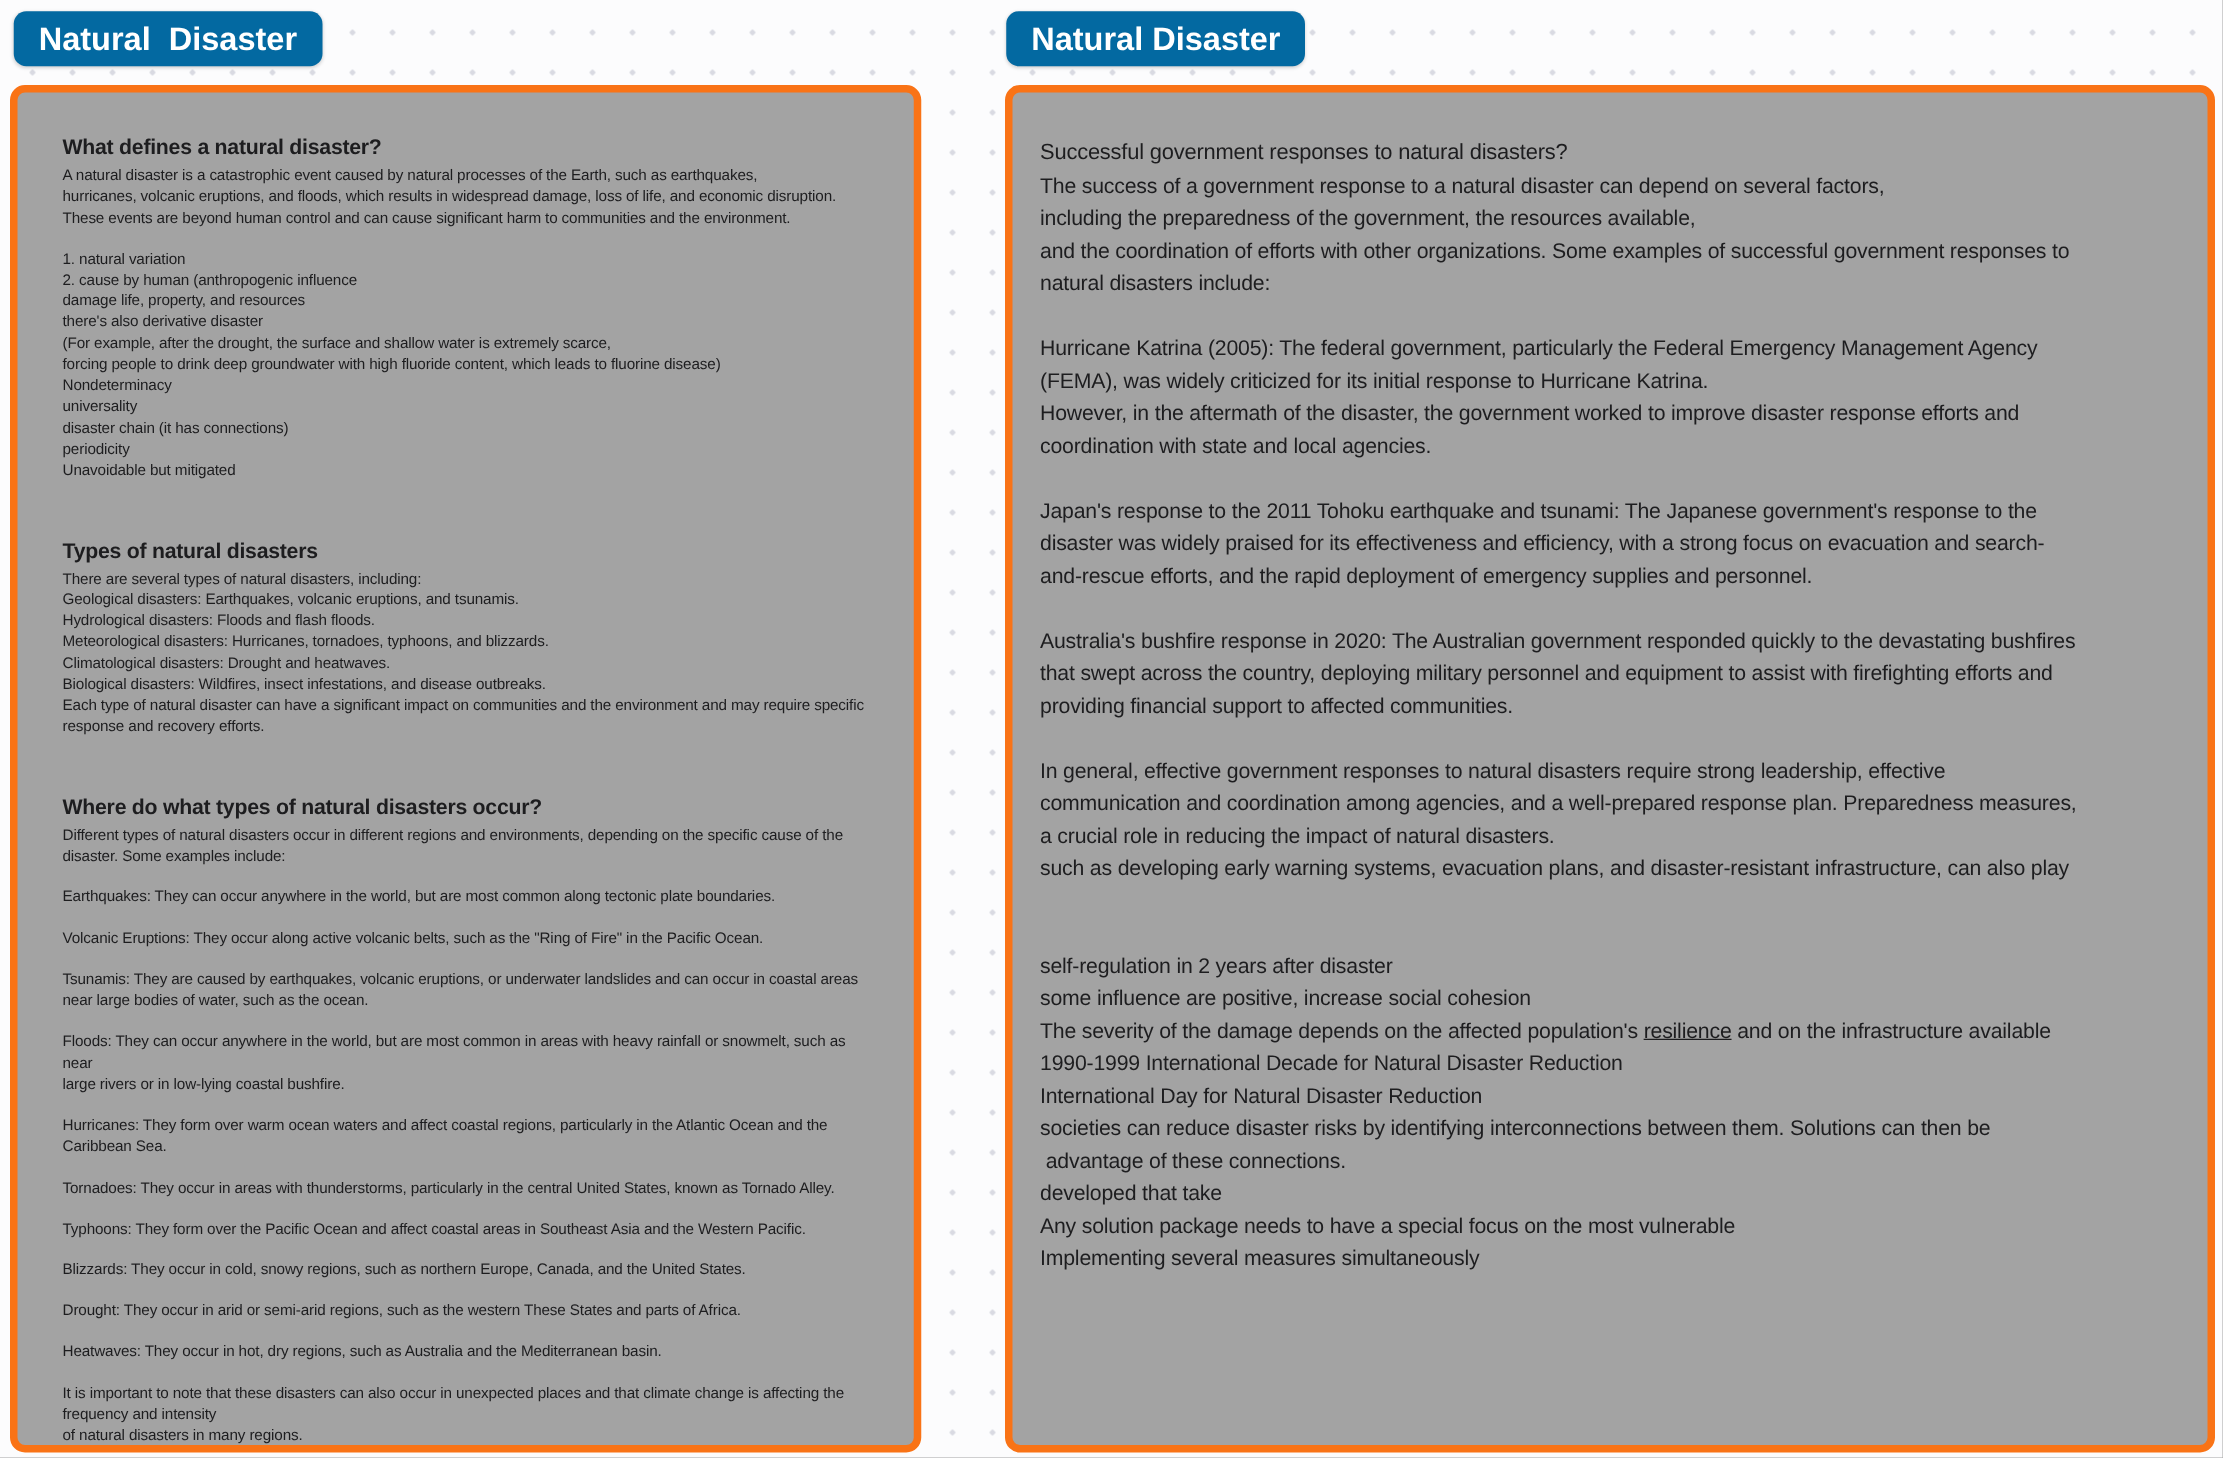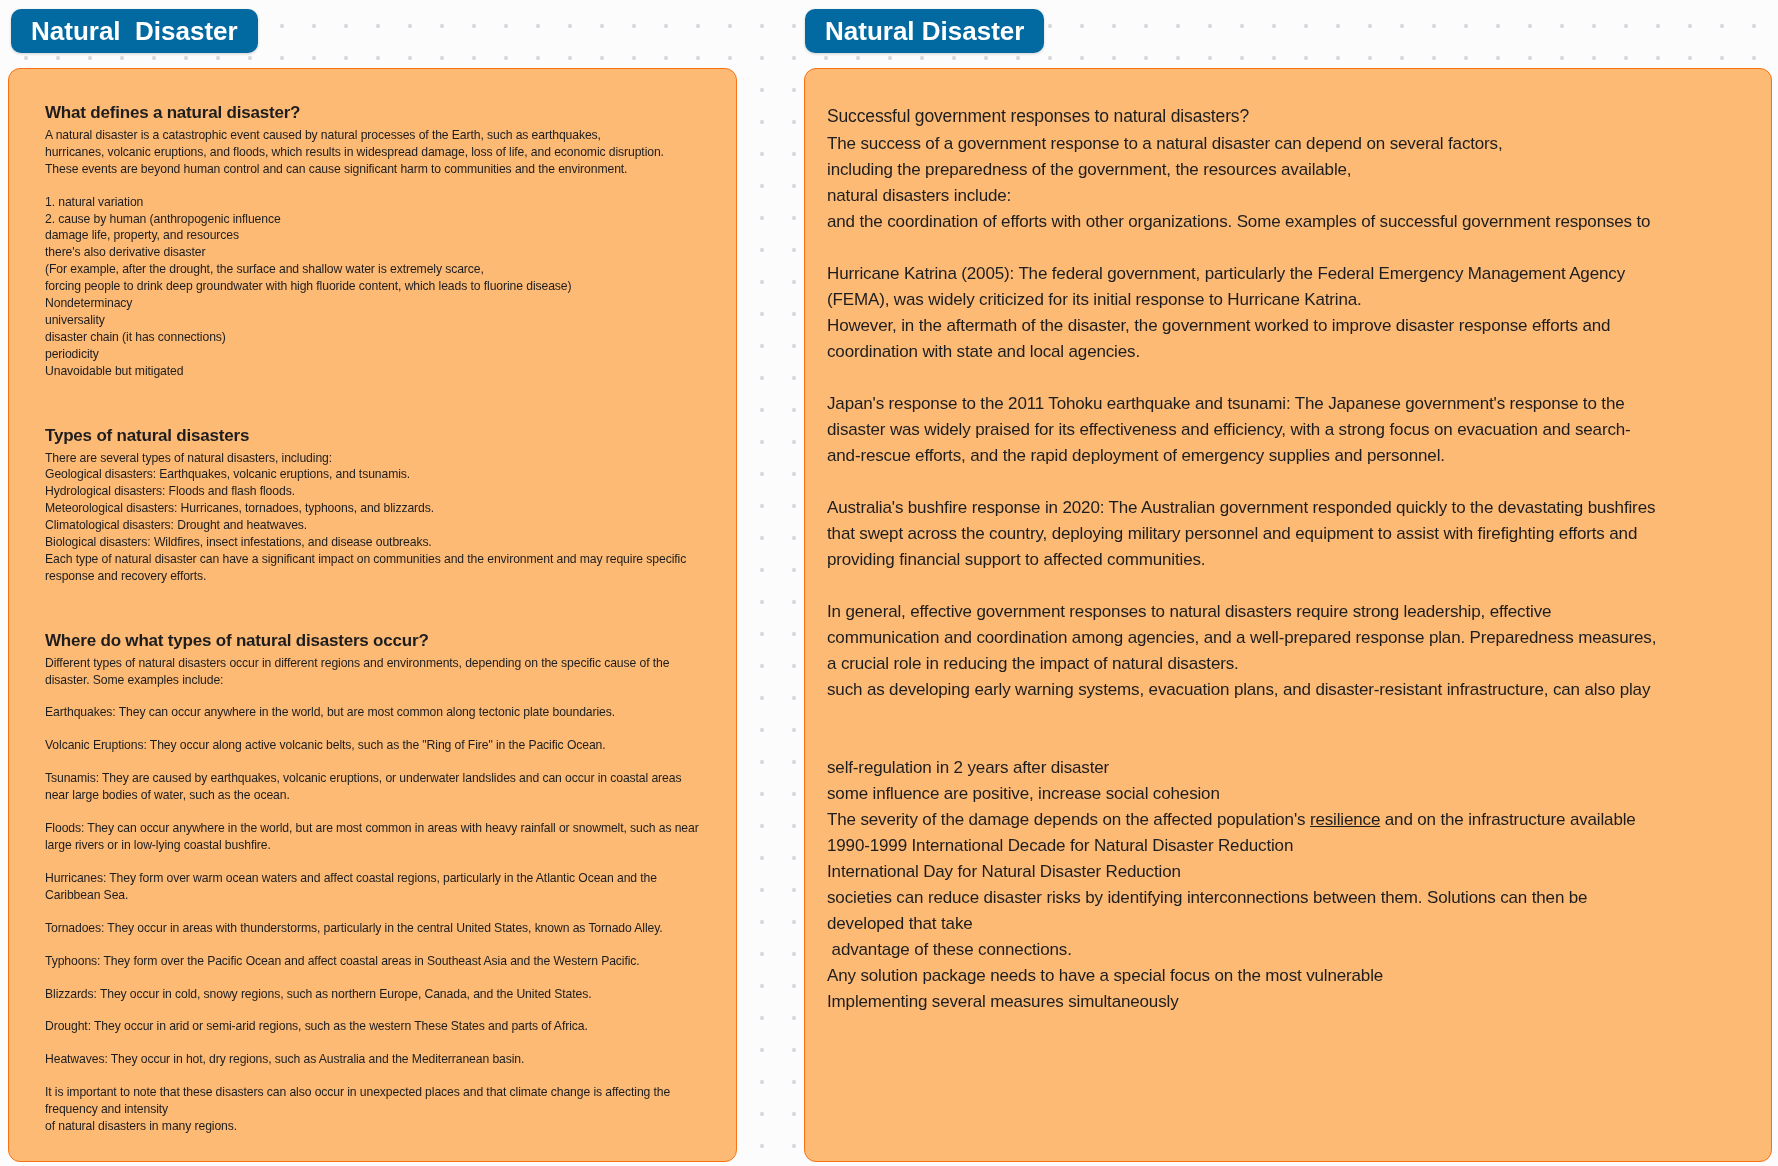--- a/index.html
+++ b/index.html
@@ -29,22 +29,22 @@
     font-size: 26px;
     border-radius: 10px;
     white-space: pre;
     box-shadow: 0 1px 3px rgba(0,0,0,0.18);
   }
   #label-left { left: 11px; }
   #label-right { left: 805px; }
   .card {
     position: absolute;
     top: 68px;
-    background: #fdba74;
-    border: 1px solid #f97316;
+    background: #a3a3a3;
+    border: 6px solid #f97316;
     border-radius: 12px;
     overflow: hidden;
   }
   #card-left {
     left: 8px;
     width: 729px;
     height: 1094px;
     padding: 36px 28px 24px 36px;
     font-size: 12.2px;
     line-height: 16.9px;
@@ -140,22 +140,22 @@
     <div class="gap"></div>
     <div class="line">It is important to note that these disasters can also occur in unexpected places and that climate change is affecting the</div>
     <div class="line">frequency and intensity</div>
     <div class="line">of natural disasters in many regions.</div>
   </div>
 
 <div id="card-right" class="card">
     <div class="heading">Successful government responses to natural disasters?</div>
     <div class="line">The success of a government response to a natural disaster can depend on several factors,</div>
     <div class="line">including the preparedness of the government, the resources available,</div>
+    <div class="line">and the coordination of efforts with other organizations. Some examples of successful government responses to</div>
     <div class="line">natural disasters include:</div>
-    <div class="line">and the coordination of efforts with other organizations. Some examples of successful government responses to</div>
     <div class="gap"></div>
     <div class="line">Hurricane Katrina (2005): The federal government, particularly the Federal Emergency Management Agency</div>
     <div class="line">(FEMA), was widely criticized for its initial response to Hurricane Katrina.</div>
     <div class="line">However, in the aftermath of the disaster, the government worked to improve disaster response efforts and</div>
     <div class="line">coordination with state and local agencies.</div>
     <div class="gap"></div>
     <div class="line">Japan's response to the 2011 Tohoku earthquake and tsunami: The Japanese government's response to the</div>
     <div class="line">disaster was widely praised for its effectiveness and efficiency, with a strong focus on evacuation and search-</div>
     <div class="line">and-rescue efforts, and the rapid deployment of emergency supplies and personnel.</div>
     <div class="gap"></div>
@@ -168,17 +168,17 @@
     <div class="line">a crucial role in reducing the impact of natural disasters.</div>
     <div class="line">such as developing early warning systems, evacuation plans, and disaster-resistant infrastructure, can also play</div>
     <div class="gap"></div>
     <div class="gap"></div>
     <div class="line">self-regulation in 2 years after disaster</div>
     <div class="line">some influence are positive, increase social cohesion</div>
     <div class="line"><span>The severity of the damage depends on the affected population's </span><span class="underline">resilience</span><span> and on the infrastructure available</span></div>
     <div class="line">1990-1999 International Decade for Natural Disaster Reduction</div>
     <div class="line">International Day for Natural Disaster Reduction</div>
     <div class="line">societies can reduce disaster risks by identifying interconnections between them. Solutions can then be</div>
+    <div class="line"> advantage of these connections.</div>
     <div class="line">developed that take</div>
-    <div class="line"> advantage of these connections.</div>
     <div class="line">Any solution package needs to have a special focus on the most vulnerable</div>
     <div class="line">Implementing several measures simultaneously</div>
   </div>
 
 </body></html>

